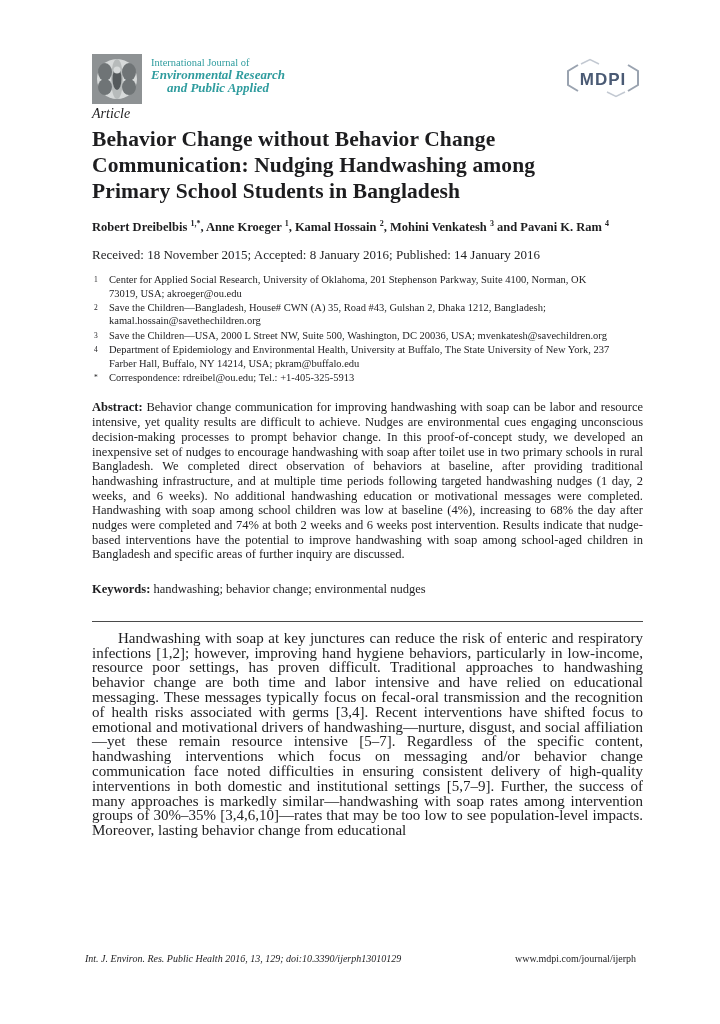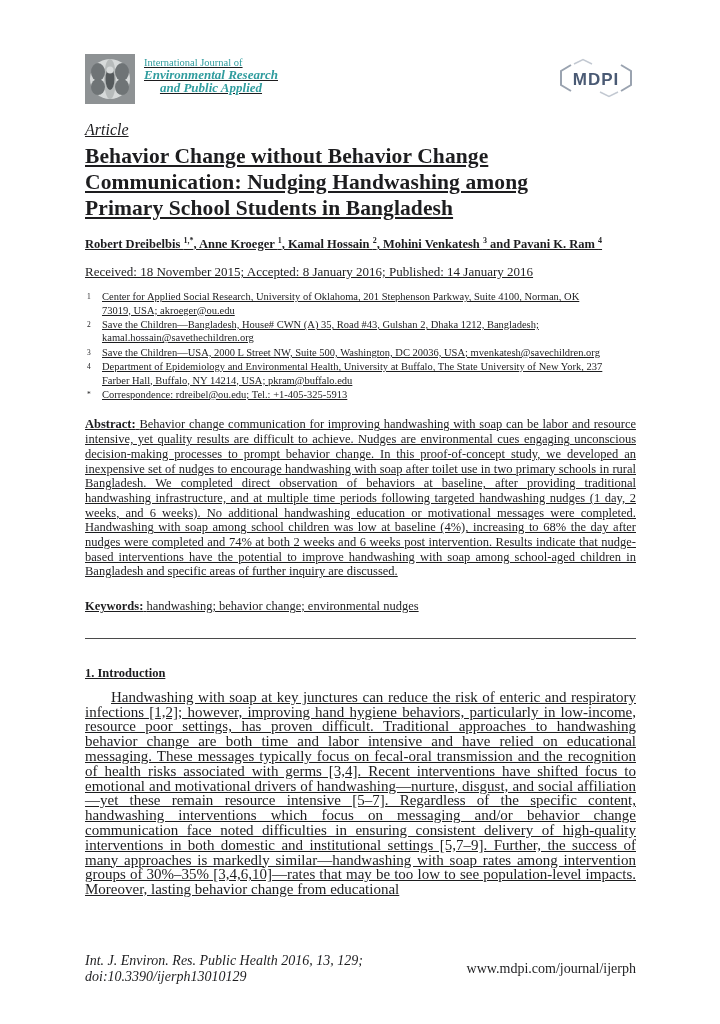--- a/index.html
+++ b/index.html
@@ -15,39 +15,38 @@
   .page{
     position:relative;
     width:720px;height:1024px;
     background:#ffffff;
     overflow:hidden;
     font-family:"Liberation Serif", serif;
     color:var(--ink);
   }
   .content{
     position:absolute;
-    left:85px;top:0;
+    left:92px;top:0;
     width:551px;
-    text-decoration:underline;
   }
   
   .masthead{
     margin-top:54px;
     display:flex;
     justify-content:space-between;
     align-items:flex-start;
   }
   .journal-brand{display:flex;align-items:flex-start;gap:9px;}
   .logo-box{width:50px;height:50px;flex:0 0 auto;}
   .journal-name{padding-top:3px;color:var(--teal);}
   .jn1{font-size:10.5px;line-height:12px;}
   .jn2{font-size:13px;line-height:12.5px;font-weight:bold;font-style:italic;text-align:center;}
   .mdpi-logo{margin-top:4px;}
   
-  .article-type{margin-top:17px;font-size:16px;font-style:italic;}
+  .article-type{margin-top:2px;font-size:14px;font-style:italic;}
   .title{
     margin-top:4px;
     width:485px;
     font-size:21.5px;
     line-height:26px;
     font-weight:bold;
     letter-spacing:.1px;
   }
   .authors{margin-top:15px;font-size:12.5px;font-weight:bold;}
   .authors sup{font-size:8px;font-weight:bold;}
@@ -74,22 +73,22 @@
   .body-para{
     margin-top:9px;
     font-size:15px;line-height:14.8px;
     text-align:justify;
     text-indent:26px;
   }
   
   .pagefoot{
     position:absolute;
     left:85px;top:953px;width:551px;
-    display:flex;justify-content:space-between;align-items:center;
-    font-size:14px;
+    display:flex;justify-content:space-between;align-items:flex-end;
+    font-size:10px;
     gap:19px;
   }
   .foot-left{font-style:italic;}
   .foot-right{color:var(--ink);text-decoration:none;font-style:normal;}
 </style>
 </head>
 <body>
 
 <div class="page">
   <div class="content">
@@ -141,21 +140,20 @@
         <div class="affil-row"><sup>4</sup><span>Department of Epidemiology and Environmental Health, University at Buffalo, The State University of New York, 237 Farber Hall, Buffalo, NY 14214, USA; pkram@buffalo.edu</span></div>
         <div class="affil-row"><sup>*</sup><span>Correspondence: rdreibel@ou.edu; Tel.: +1-405-325-5913</span></div>
       </div>
 
     <p class="abstract"><span class="lbl">Abstract:</span> <span>Behavior change communication for improving handwashing with soap can be labor and resource intensive, yet quality results are difficult to achieve. Nudges are environmental cues engaging unconscious decision-making processes to prompt behavior change. In this proof-of-concept study, we developed an inexpensive set of nudges to encourage handwashing with soap after toilet use in two primary schools in rural Bangladesh. We completed direct observation of behaviors at baseline, after providing traditional handwashing infrastructure, and at multiple time periods following targeted handwashing nudges (1 day, 2 weeks, and 6 weeks). No additional handwashing education or motivational messages were completed. Handwashing with soap among school children was low at baseline (4%), increasing to 68% the day after nudges were completed and 74% at both 2 weeks and 6 weeks post intervention. Results indicate that nudge-based interventions have the potential to improve handwashing with soap among school-aged children in Bangladesh and specific areas of further inquiry are discussed.</span></p>
 
     <p class="keywords"><span class="lbl">Keywords:</span> <span>handwashing; behavior change; environmental nudges</span></p>
 
     <hr class="rule">
 
-    <h2 class="sec">1. Introduction</h2>
 
     <div id="body-paragraphs">
         <p class="body-para">Handwashing with soap at key junctures can reduce the risk of enteric and respiratory infections [1,2]; however, improving hand hygiene behaviors, particularly in low-income, resource poor settings, has proven difficult. Traditional approaches to handwashing behavior change are both time and labor intensive and have relied on educational messaging. These messages typically focus on fecal-oral transmission and the recognition of health risks associated with germs [3,4]. Recent interventions have shifted focus to emotional and motivational drivers of handwashing—nurture, disgust, and social affiliation—yet these remain resource intensive [5–7].  Regardless of the specific content, handwashing interventions which focus on messaging and/or behavior change communication face noted difficulties in ensuring consistent delivery of high-quality interventions in both domestic and institutional settings [5,7–9]. Further, the success of many approaches is markedly similar—handwashing with soap rates among intervention groups of 30%–35% [3,4,6,10]—rates that may be too low to see population-level impacts. Moreover, lasting behavior change from educational</p>
       </div>
 
   </div>
 
   <footer class="pagefoot">
     <span class="foot-left">Int. J. Environ. Res. Public Health 2016, 13, 129; doi:10.3390/ijerph13010129</span>
     <a class="foot-right" href="#">www.mdpi.com/journal/ijerph</a>

